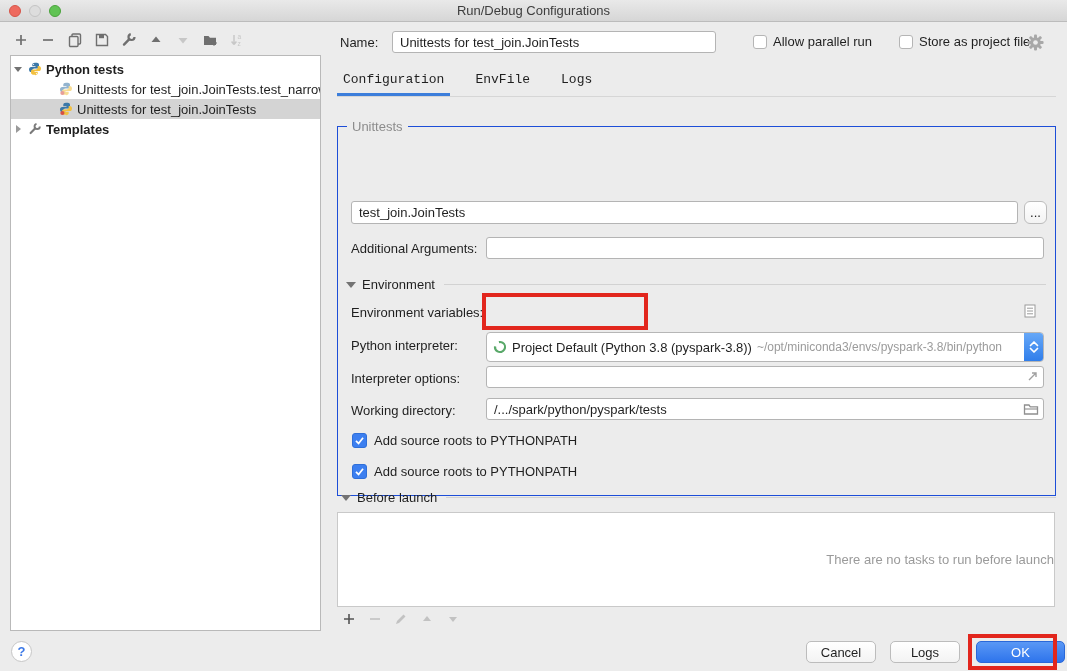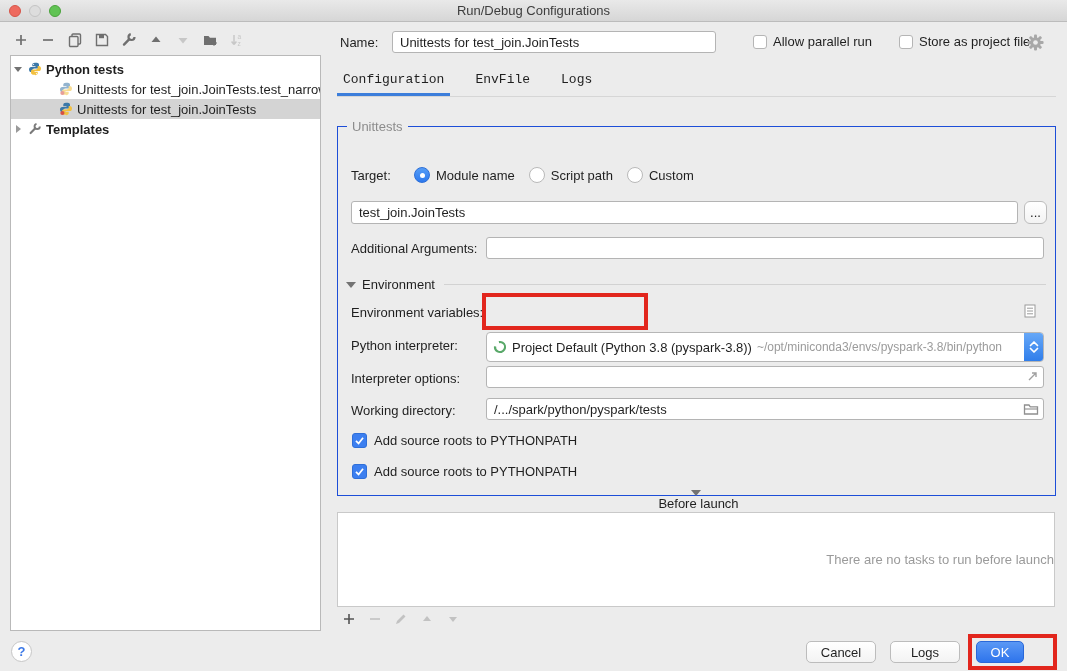--- a/index.html
+++ b/index.html
@@ -242,29 +242,20 @@
 
 <div class="tabs">
   <div class="tab active">Configuration</div>
   <div class="tab">EnvFile</div>
   <div class="tab">Logs</div>
 </div>
 
 <div class="groupbox">
   <span class="legend">Unittests</span>
 
-  <div class="radio-row">
-    <span style="width:50px;">Target:</span>
-    <span class="radio sel" style="margin-left:13px;"></span>
-    <span>Module name</span>
-    <span class="radio" style="margin-left:14px;"></span>
-    <span>Script path</span>
-    <span class="radio" style="margin-left:14px;"></span>
-    <span>Custom</span>
-  </div>
 
   <input class="g-input" style="left: 13px; top: 74px; width: 667px; height: 23px;" value="test_join.JoinTests">
   <div class="btn" style="left:686px; top:74px; width:23px; height:23px; line-height:21px; border-radius:6px;">...</div>
 
   <div class="g-lab" style="left:13px; top:114px;">Additional Arguments:</div>
   <input class="g-input" style="left: 148px; top: 110px; width: 558px; height: 22px;" value="">
 
   <div class="sec-header" style="left:8px; top:150px; width:700px;">
     <span class="tri"></span>
     <span>Environment</span>
@@ -322,21 +313,21 @@
   <div class="pp-check" style="left:14px; top:337px;">
     <span class="cbox checked">
       <svg width="11" height="11" viewBox="0 0 14 14">
           <polyline points="2.5,7.5 5.8,10.8 11.5,3.5" stroke="#fff" stroke-width="2.2" fill="none"></polyline>
         </svg>
       </span>
     <span>Add source roots to PYTHONPATH</span>
   </div>
 </div>
 
-<div class="sec-header" style="left:341px; top:490px; width:715px;flex-direction:column;">
+<div class="sec-header" style="left:341px; top:490px; width:715px;">
   <span class="tri"></span>
   <span>Before launch</span>
   <span class="line"></span>
 </div>
 
 <div class="tasks-box">
   <span>There are no tasks to run before launch</span>
 </div>
 
 <div class="tasks-toolbar">
@@ -358,14 +349,14 @@
       </svg></span>
   <span>
     <svg width="14" height="14" viewBox="0 0 14 14">
         <path d="M7 10L3 5h8z" fill="#c2c2c2"></path>
       </svg></span>
 </div>
 
 <div class="help-btn">?</div>
 <div class="btn" style="left:806px; top:641px; width:70px;">Cancel</div>
 <div class="btn" style="left:890px; top:641px; width:70px;">Logs</div>
-<div class="btn btn-primary" style="left:976px; top:641px; width:48px;">OK</div>
+<div class="btn btn-primary" style="left:976px; top:641px; width:89px;">OK</div>
 <div class="annotation" style="left:968px; top:634px; width:89px; height:36px;"></div>
 
 </body></html>

